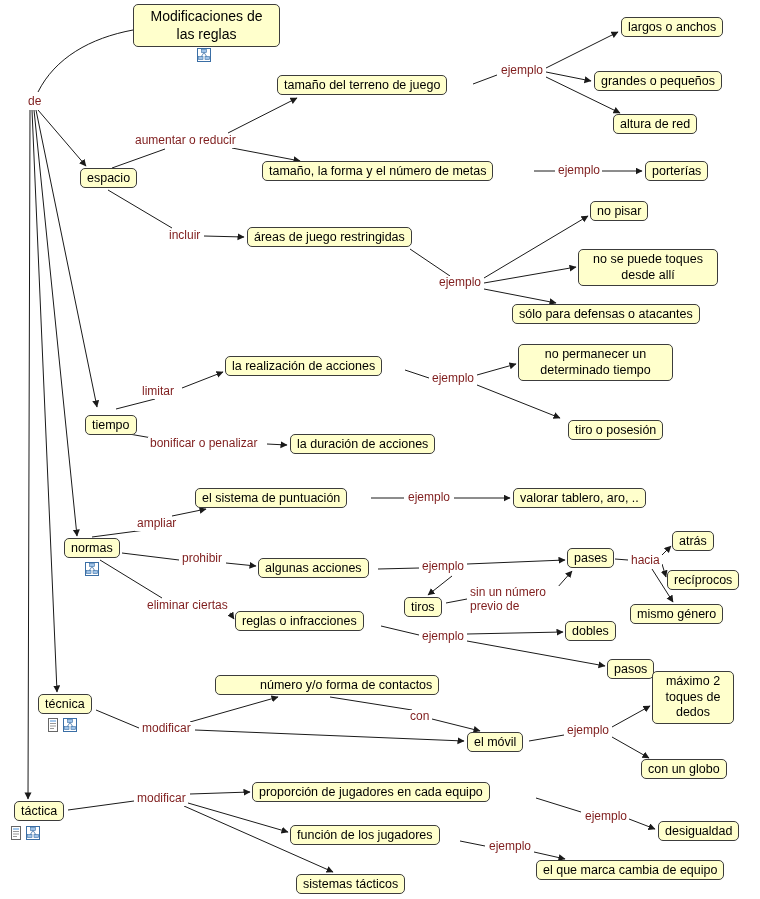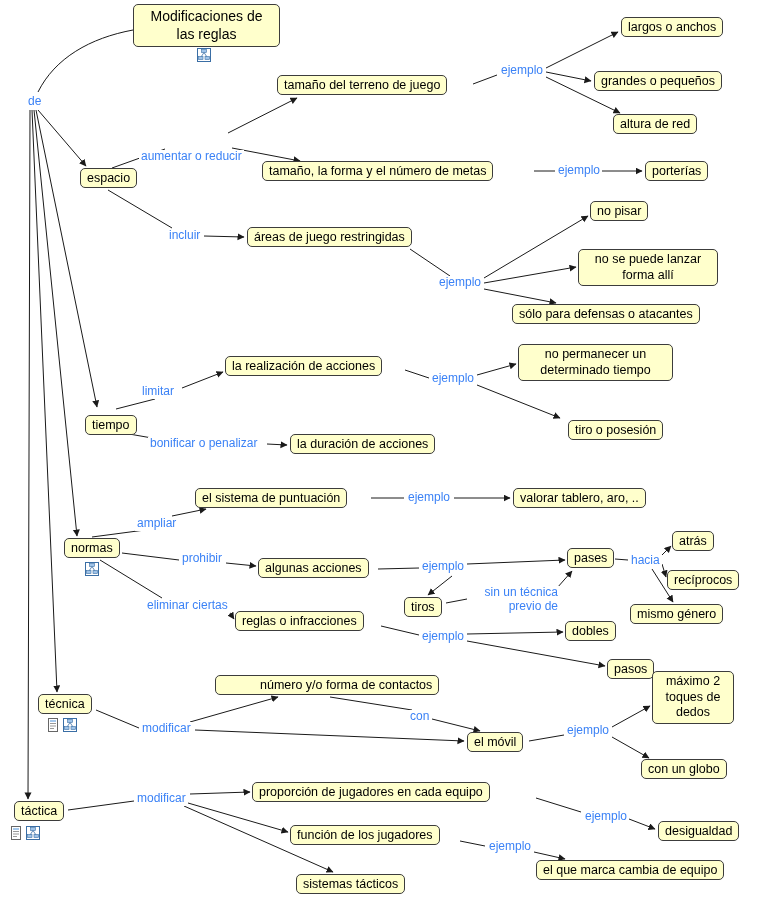--- a/index.html
+++ b/index.html
@@ -10,22 +10,22 @@
   }
   svg.edges{position:absolute;left:0;top:0;z-index:1;}
   .concept{
     position:absolute;z-index:3;background:#ffffcc;border:1px solid #3c3c3c;
     border-radius:5px;padding:2px 6px;font-size:12.5px;color:#000;
     text-align:center;white-space:nowrap;box-sizing:border-box;
   }
   .concept.multi{white-space:normal;line-height:1.25;}
   .concept.title{font-size:14px;padding:3px 12px;}
   .linklabel{
-    position:absolute;z-index:2;background:#ffffff;font-size:12px;color:#3b82f6;
-    padding:0 2px;text-align:right;line-height:1.15;white-space:nowrap;
+    position:absolute;z-index:2;background:#ffffff;font-size:12px;color:#7f1d1d;
+    padding:0 2px;text-align:left;line-height:1.15;white-space:nowrap;
   }
   .linklabel.multi{white-space:normal;}
   .icon{position:absolute;z-index:4;width:14px;height:14px;display:block;}
 </style>
 </head>
 <body>
 
 <div id="canvas">
 
   <svg class="edges" width="760" height="899">
@@ -108,53 +108,53 @@
       <line x1="184" y1="806" x2="333" y2="872" marker-end="url(#arrow)"></line>
       <line x1="536" y1="798" x2="581" y2="812"></line>
       <line x1="629" y1="819" x2="655" y2="829" marker-end="url(#arrow)"></line>
       <line x1="460" y1="841" x2="485" y2="846"></line>
       <line x1="534" y1="852" x2="565" y2="859" marker-end="url(#arrow)"></line>
     </g>
   </svg>
 
   <div class="linklabel" style="left:26px;top:95px;">de</div>
   <div class="linklabel" style="left:499px;top:64px;">ejemplo</div>
-  <div class="linklabel" style="left:139px;top:134px;margin-top:16px;">aumentar o reducir</div>
+  <div class="linklabel" style="left:133px;top:134px;">aumentar o reducir</div>
   <div class="linklabel" style="left:556px;top:164px;">ejemplo</div>
   <div class="linklabel" style="left:167px;top:229px;">incluir</div>
   <div class="linklabel" style="left:437px;top:276px;">ejemplo</div>
   <div class="linklabel" style="left:140px;top:385px;">limitar</div>
   <div class="linklabel" style="left:430px;top:372px;">ejemplo</div>
   <div class="linklabel" style="left:148px;top:437px;">bonificar o penalizar</div>
   <div class="linklabel" style="left:406px;top:491px;">ejemplo</div>
   <div class="linklabel" style="left:135px;top:517px;">ampliar</div>
   <div class="linklabel" style="left:180px;top:552px;">prohibir</div>
   <div class="linklabel" style="left:420px;top:560px;">ejemplo</div>
   <div class="linklabel" style="left:629px;top:554px;">hacia</div>
-  <div class="linklabel multi" style="left:468px;top:586px;width:88px;">sin un técnica previo de</div>
+  <div class="linklabel multi" style="left:468px;top:586px;width:88px;">sin un número previo de</div>
   <div class="linklabel" style="left:145px;top:599px;">eliminar ciertas</div>
   <div class="linklabel" style="left:420px;top:630px;">ejemplo</div>
   <div class="linklabel" style="left:140px;top:722px;">modificar</div>
   <div class="linklabel" style="left:408px;top:710px;">con</div>
   <div class="linklabel" style="left:565px;top:724px;">ejemplo</div>
   <div class="linklabel" style="left:135px;top:792px;">modificar</div>
   <div class="linklabel" style="left:583px;top:810px;">ejemplo</div>
   <div class="linklabel" style="left:487px;top:840px;">ejemplo</div>
 
   <div class="concept multi title" style="left:133px;top:4px;width:147px;">Modificaciones de las reglas</div>
   <div class="concept" style="left:277px;top:75px;">tamaño del terreno de juego</div>
   <div class="concept" style="left:621px;top:17px;">largos o anchos</div>
   <div class="concept" style="left:594px;top:71px;">grandes o pequeños</div>
   <div class="concept" style="left:613px;top:114px;">altura de red</div>
   <div class="concept" style="left:262px;top:161px;">tamaño, la forma y el número de metas</div>
   <div class="concept" style="left:645px;top:161px;">porterías</div>
   <div class="concept" style="left:80px;top:168px;">espacio</div>
   <div class="concept" style="left:247px;top:227px;">áreas de juego restringidas</div>
   <div class="concept" style="left:590px;top:201px;">no pisar</div>
-  <div class="concept multi" style="left:578px;top:249px;width:140px;">no se puede lanzar forma allí</div>
+  <div class="concept multi" style="left:578px;top:249px;width:140px;">no se puede toques desde allí</div>
   <div class="concept" style="left:512px;top:304px;">sólo para defensas o atacantes</div>
   <div class="concept" style="left:225px;top:356px;">la realización de acciones</div>
   <div class="concept multi" style="left:518px;top:344px;width:155px;">no permanecer un determinado tiempo</div>
   <div class="concept" style="left:568px;top:420px;">tiro o posesión</div>
   <div class="concept" style="left:85px;top:415px;">tiempo</div>
   <div class="concept" style="left:290px;top:434px;">la duración de acciones</div>
   <div class="concept" style="left:195px;top:488px;">el sistema de puntuación</div>
   <div class="concept" style="left:513px;top:488px;">valorar tablero, aro, ..</div>
   <div class="concept" style="left:64px;top:538px;">normas</div>
   <div class="concept" style="left:258px;top:558px;">algunas acciones</div>

